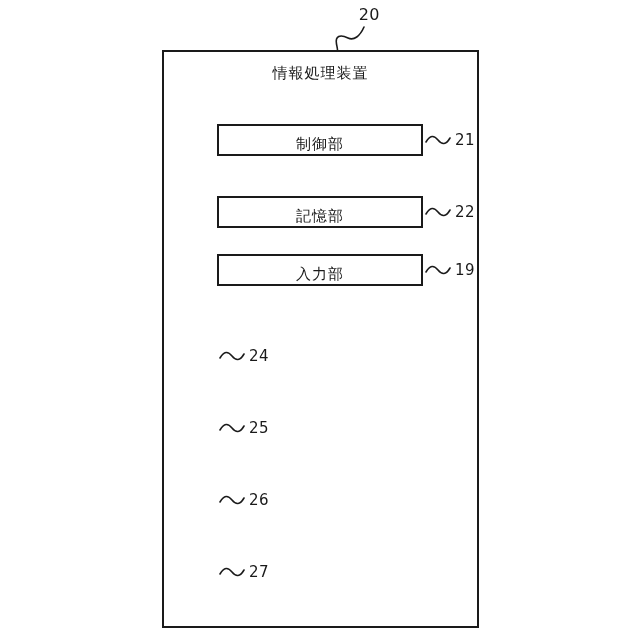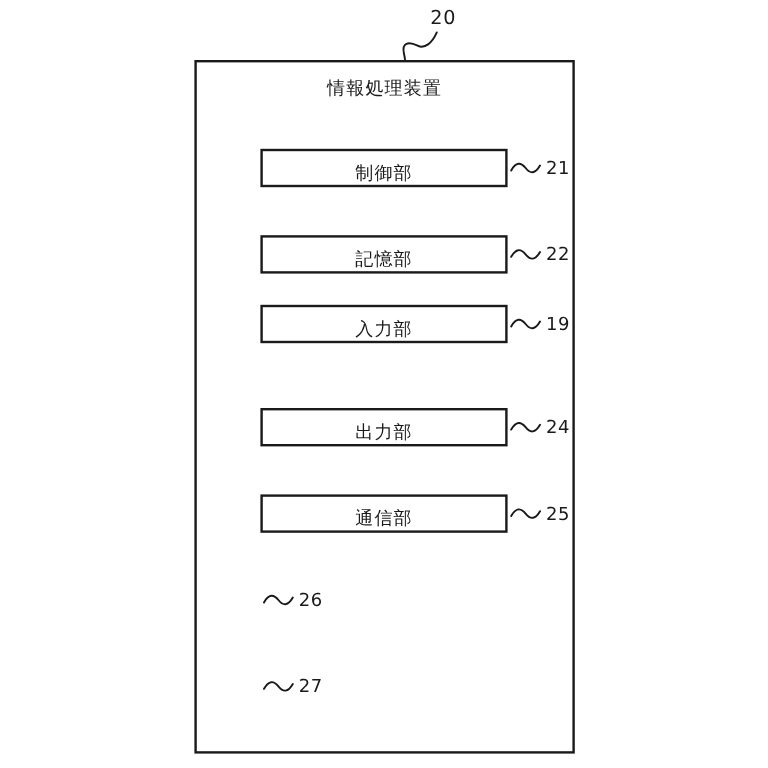--- a/index.html
+++ b/index.html
@@ -115,33 +115,27 @@
     <div class="unit-box">
       <span>入力部</span>
     </div>
     <svg class="tilde" viewBox="0 0 26 14" aria-hidden="true">
         <path d="M1 9 C5 2 9 2 13 7 C17 12 21 12 25 5"></path>
       </svg>
     <span class="unit-ref">19</span>
   </div>
 
   <div class="unit-row" style="top:334px">
-    <div class="unit-box">
-      <span>出力部</span>
-    </div>
     <svg class="tilde" viewBox="0 0 26 14" aria-hidden="true">
         <path d="M1 9 C5 2 9 2 13 7 C17 12 21 12 25 5"></path>
       </svg>
     <span class="unit-ref">24</span>
   </div>
 
   <div class="unit-row" style="top:406px">
-    <div class="unit-box">
-      <span>通信部</span>
-    </div>
     <svg class="tilde" viewBox="0 0 26 14" aria-hidden="true">
         <path d="M1 9 C5 2 9 2 13 7 C17 12 21 12 25 5"></path>
       </svg>
     <span class="unit-ref">25</span>
   </div>
 
   <div class="unit-row" style="top:478px">
     <svg class="tilde" viewBox="0 0 26 14" aria-hidden="true">
         <path d="M1 9 C5 2 9 2 13 7 C17 12 21 12 25 5"></path>
       </svg>

